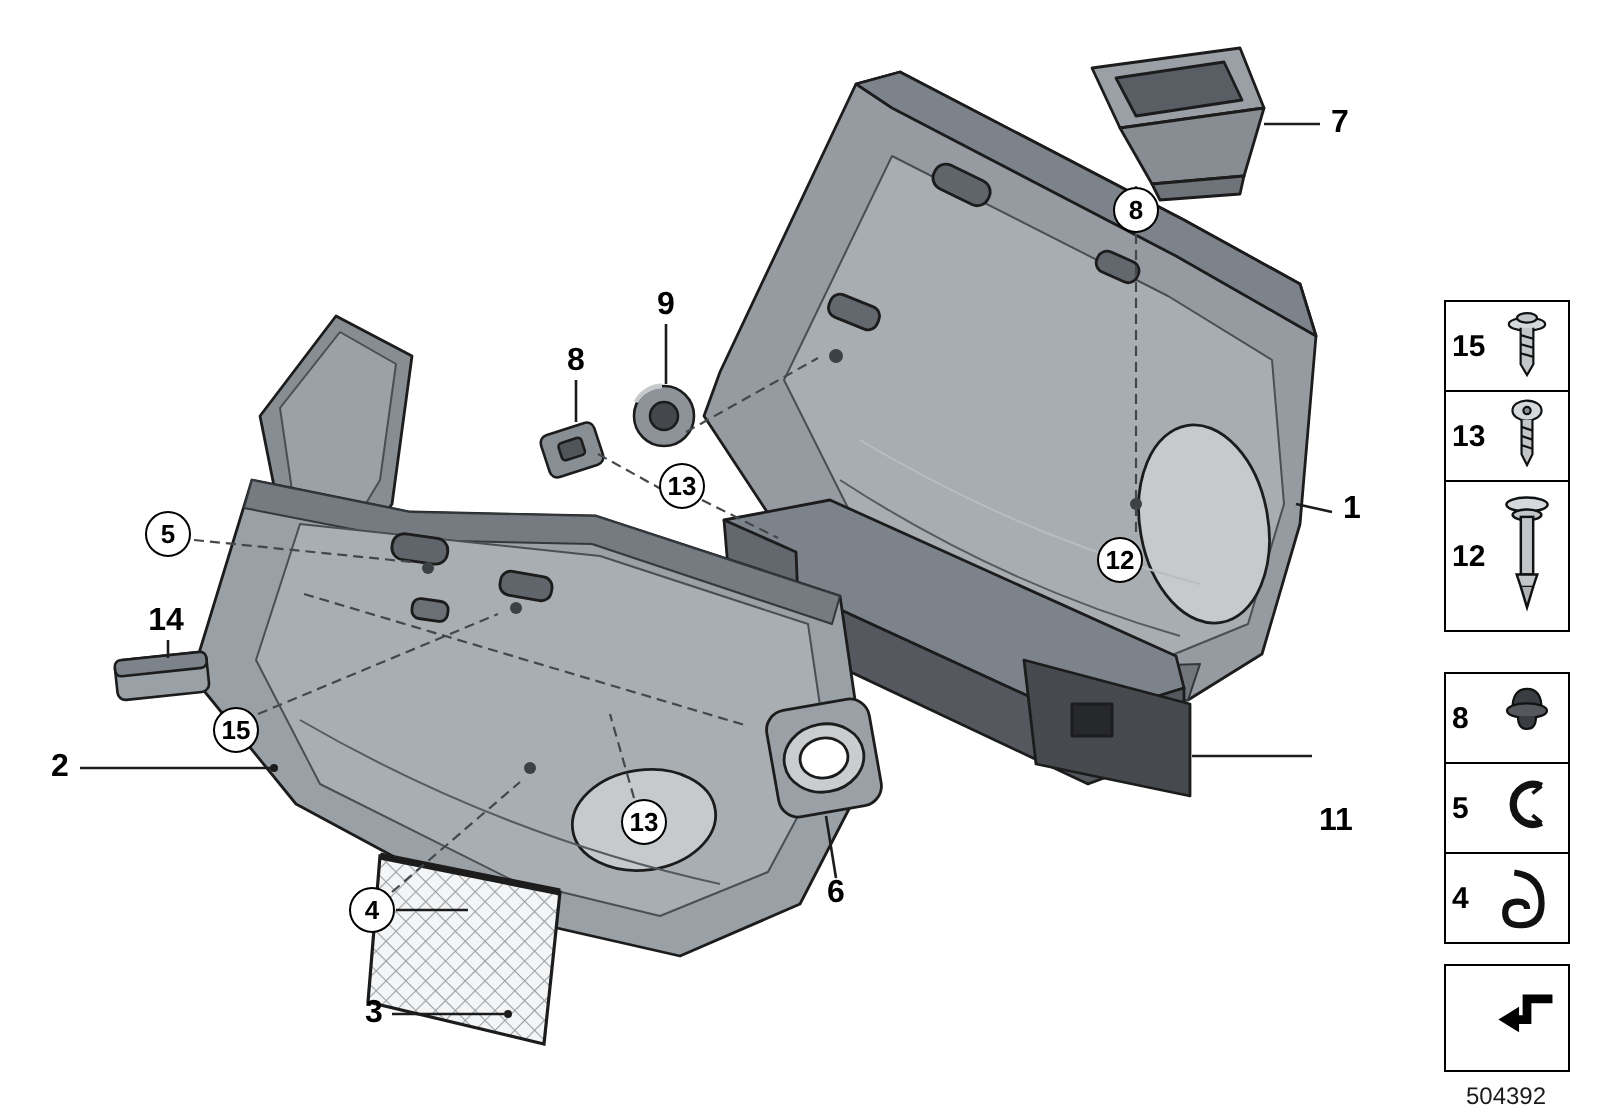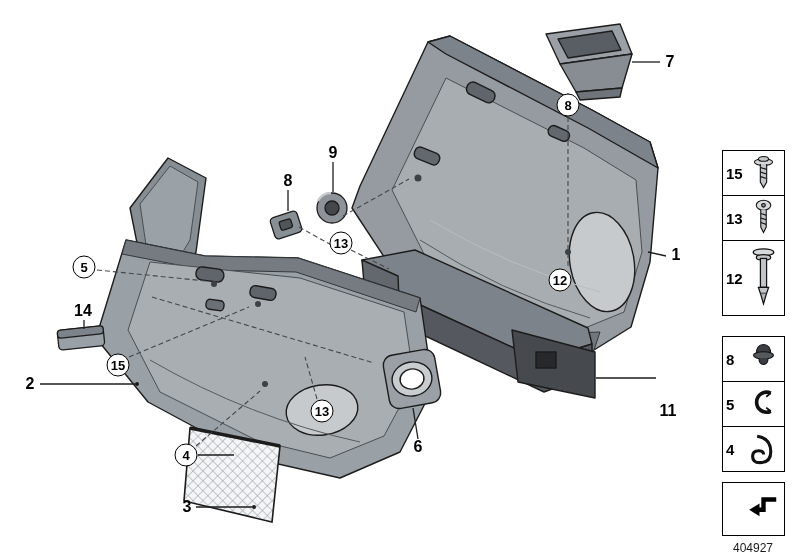--- a/index.html
+++ b/index.html
@@ -207,15 +207,15 @@
   </div>
 
   <div class="legend-box" style="top:482px; height:54px;">
     <span class="legend-num"></span>
     <svg class="legend-icon" width="44" height="42" viewBox="0 0 44 40">
       <path d="M38,8 H22 V21 H15" fill="none" stroke="#000" stroke-width="5.5"></path>
       <polygon points="17,13 4,21 17,29" fill="#000"></polygon>
     </svg>
   </div>
 
-  <div class="diagram-id">404927</div>
+  <div class="diagram-id">504392</div>
 
 </div>
 
 </body></html>

